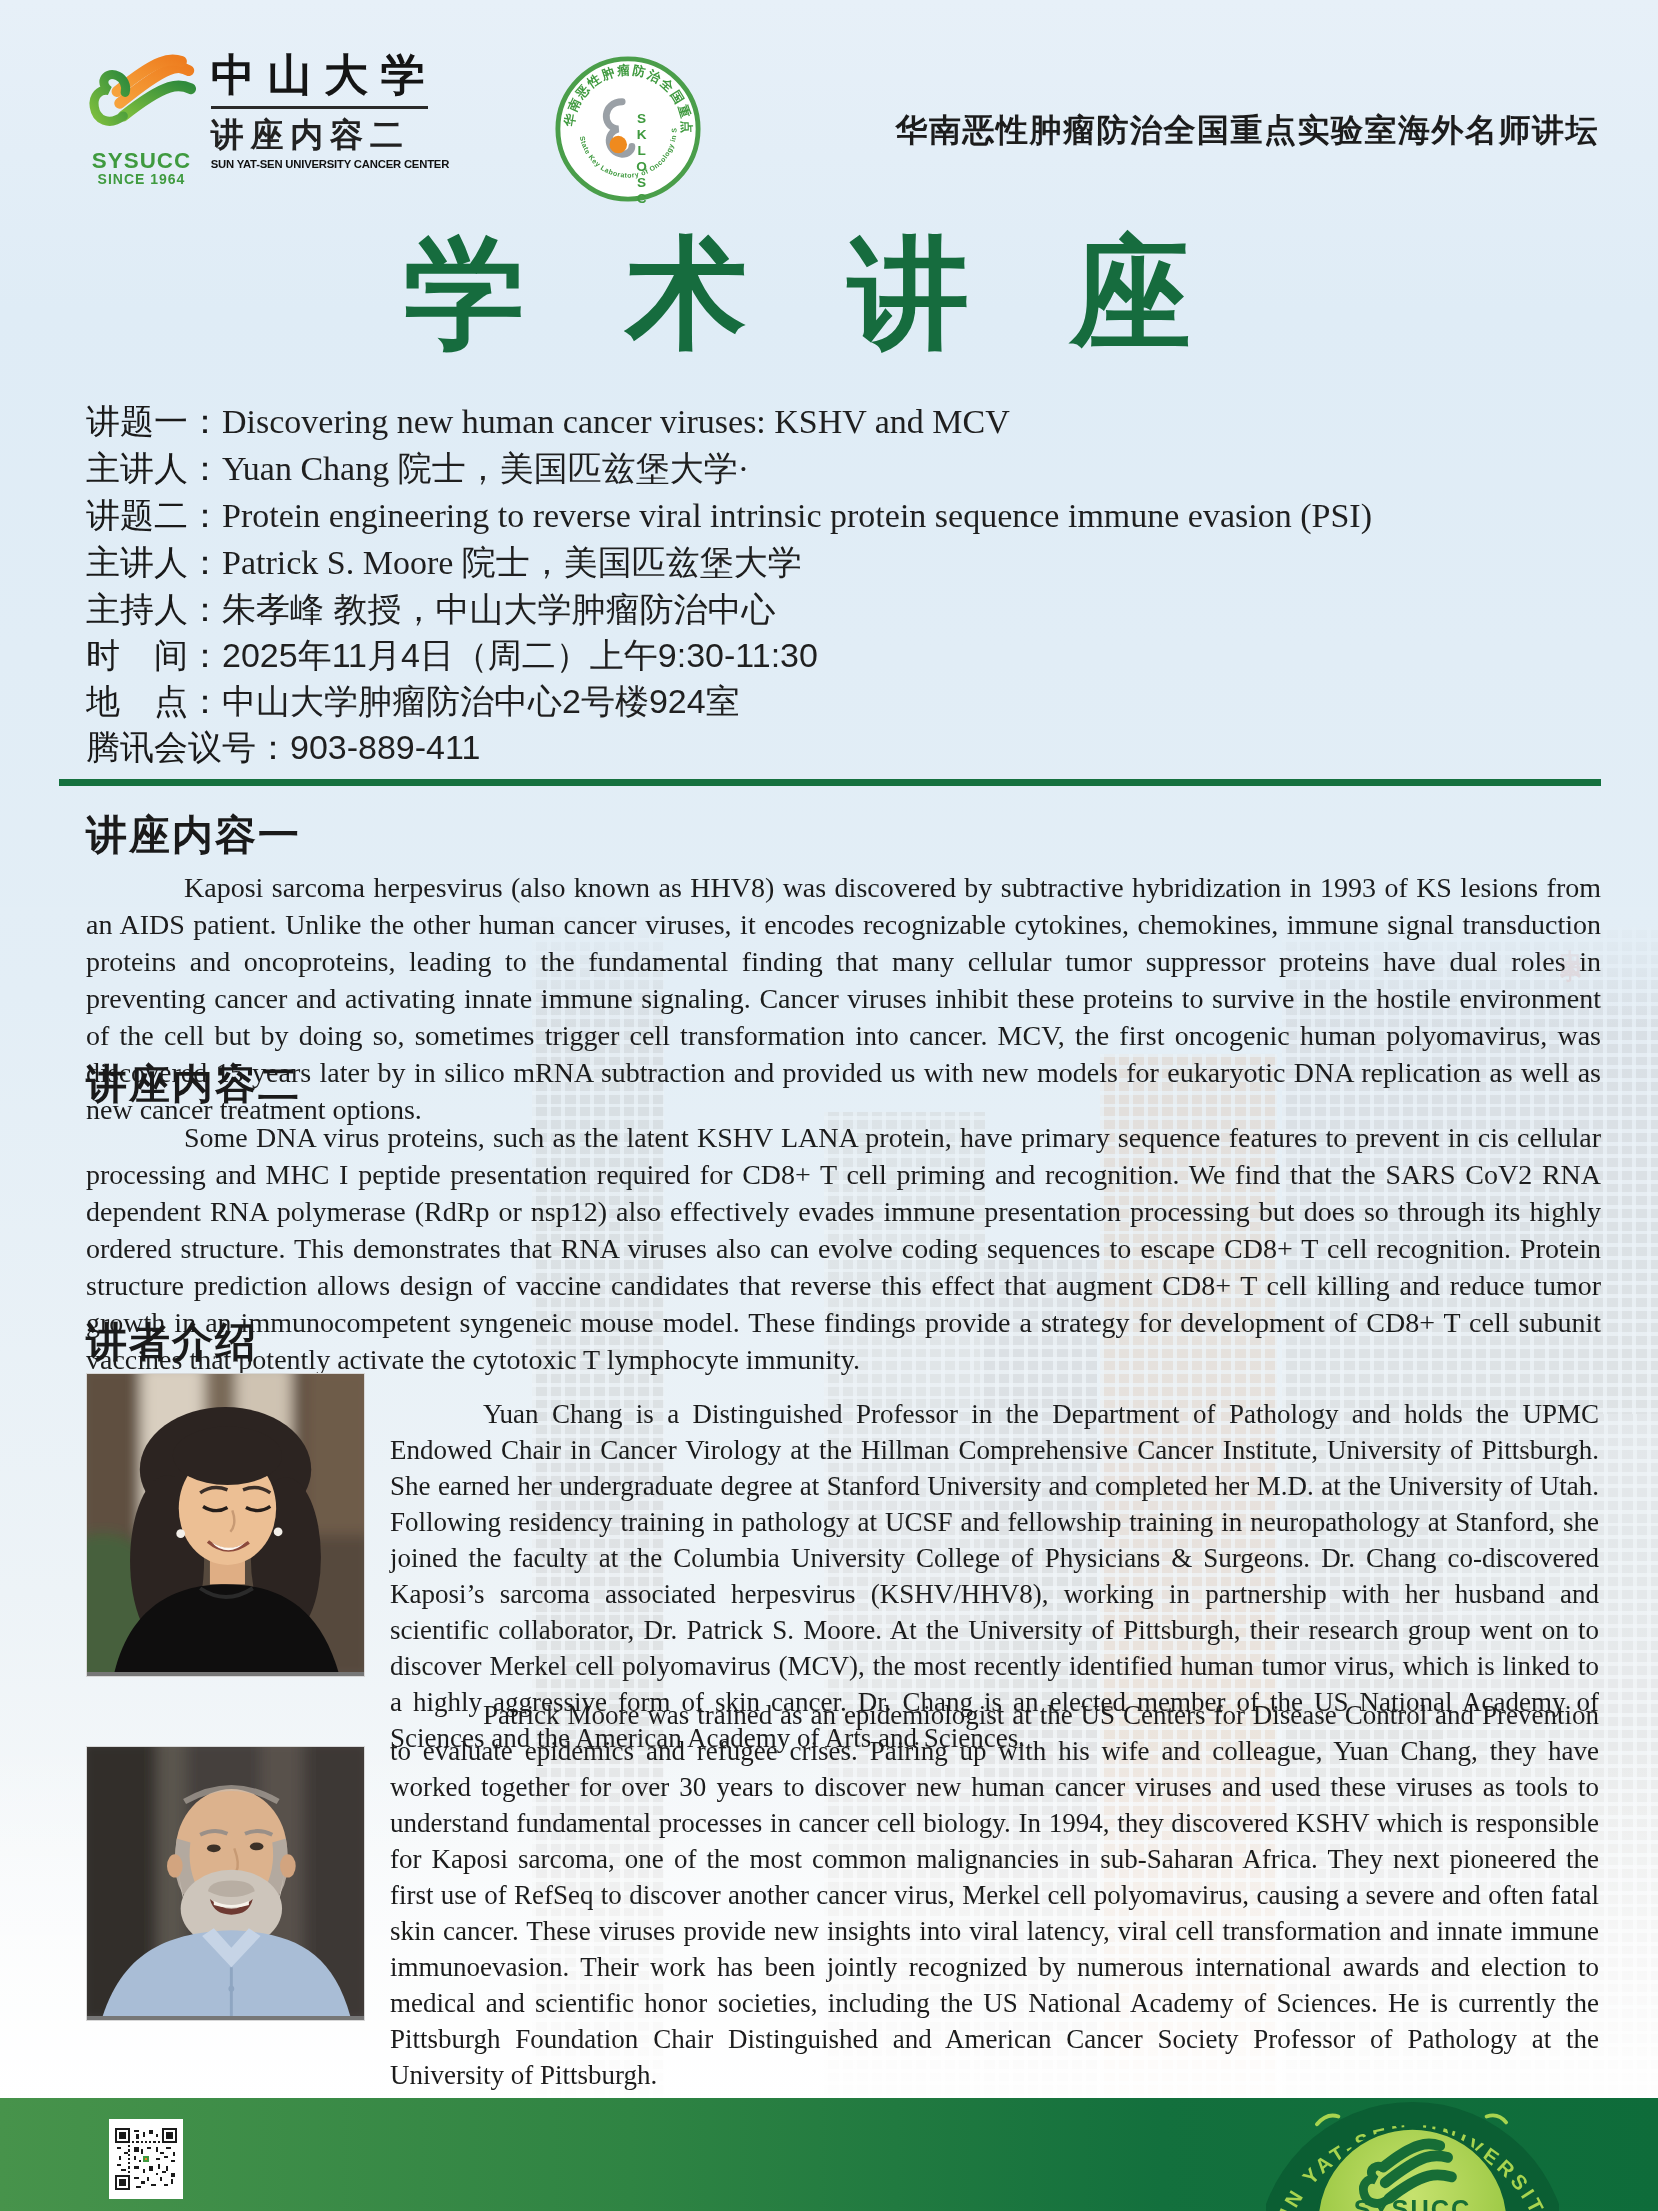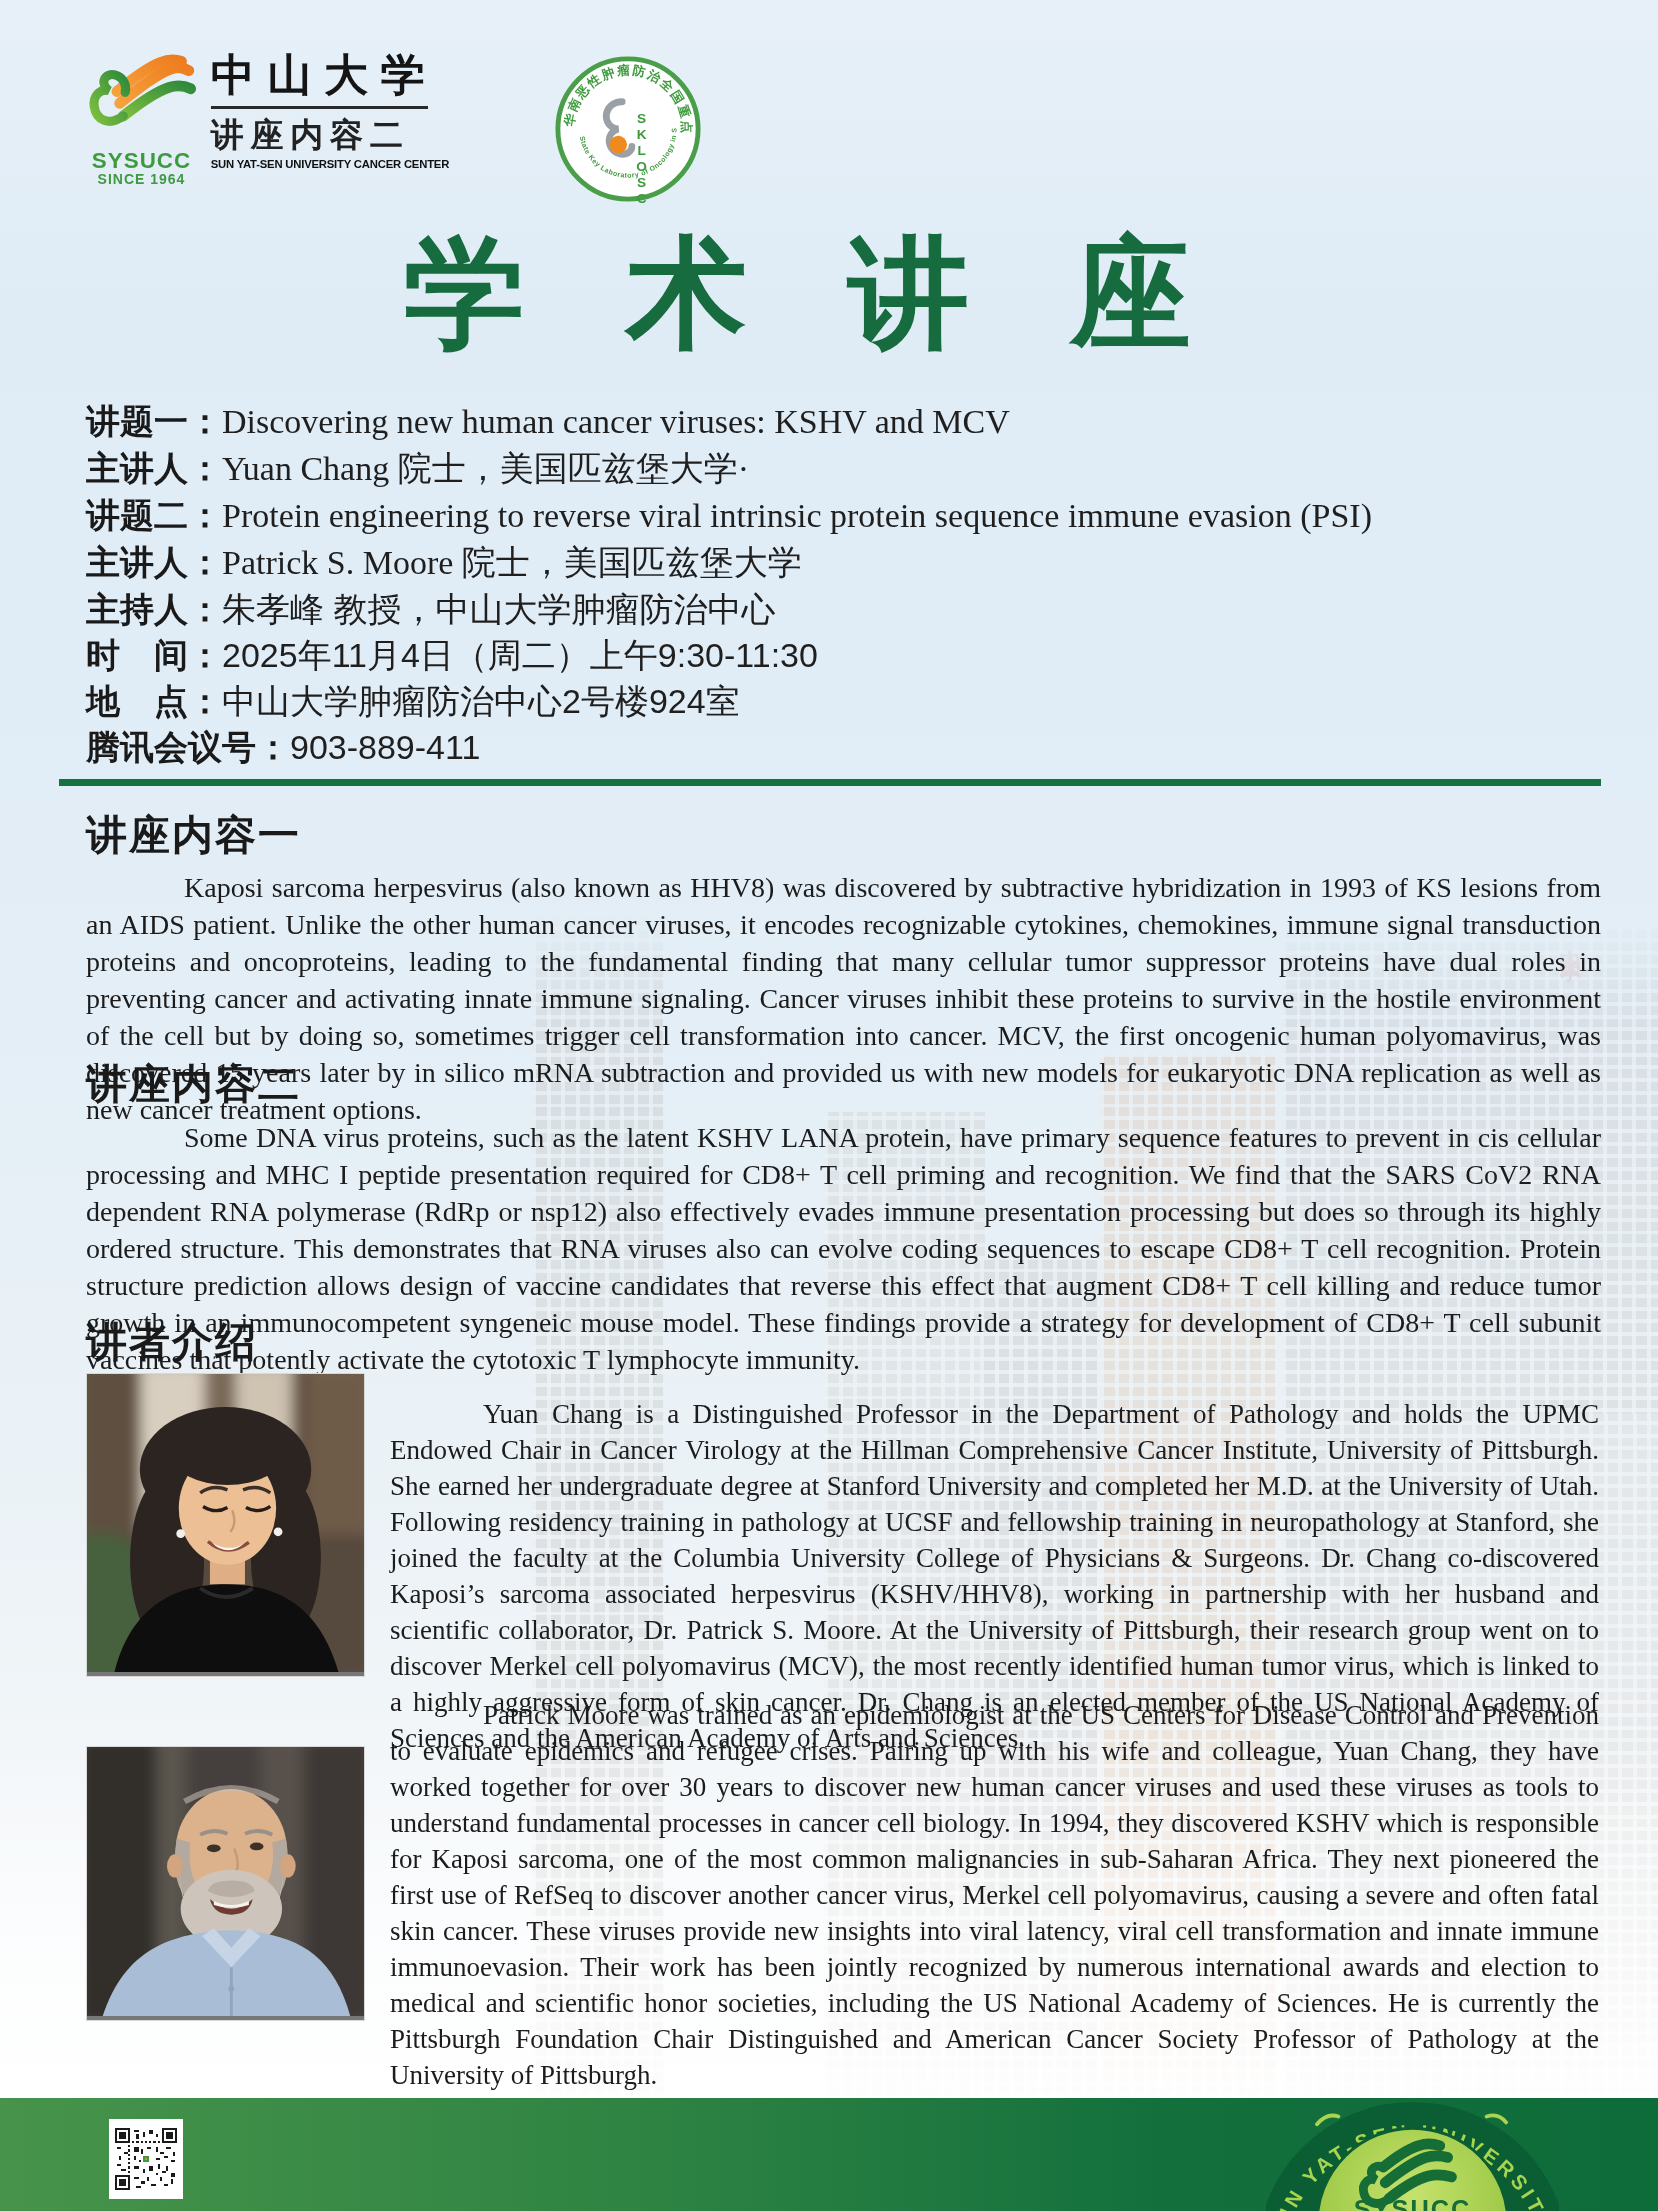--- a/index.html
+++ b/index.html
@@ -37,21 +37,21 @@
   .uni-en{font-size:11.3px;font-weight:bold;letter-spacing:-0.2px;color:#111;margin-top:3.9px;white-space:nowrap;}
   .sklosc{left:554px;top:55px;}
   .forum-title{right:60px;top:109px;text-align:right;font-family:"Liberation Serif",serif;
     font-size:32px;font-weight:900;color:#1c1c1c;letter-spacing:1.5px;}
   
   .main-title{left:0;top:213px;width:1659px;text-align:center;font-family:"Liberation Serif",serif;
     font-size:121px;font-weight:900;color:#166c3e;letter-spacing:101px;padding-left:101px;box-sizing:border-box;white-space:nowrap;}
   
   .details{left:86px;top:398px;width:1521px;}
   .drow{line-height:46px;font-size:34px;white-space:nowrap;}
-  .dlbl{font-weight:700;color:#1a1a1a;margin-top:20px;}
+  .dlbl{font-weight:400;color:#1a1a1a;margin-top:20px;}
   .dval{color:#1f1f1f;}
   .dval.serif{font-family:"Liberation Serif",serif;}
   .divider{left:59px;top:779px;width:1542px;height:6.8px;background:#15713f;}
   
   .sec-h{font-size:41px;font-weight:900;color:#1a1a1a;letter-spacing:2px;}
   .h-c1{left:86px;top:808px;}
   .h-c2{left:86px;top:1057px;}
   .h-sp{left:86px;top:1315px;}
   .para{font-family:"Liberation Serif",serif;font-size:28px;line-height:37px;color:#1c1c1c;
     text-align:justify;text-indent:98px;}
@@ -130,20 +130,21 @@
       </text>
       <text font-size="7.2" fill="#3f9a3f" font-weight="bold" letter-spacing="0.5">
         <textPath href="#arcBot" startOffset="8">State Key Laboratory of Oncology in South China</textPath>
       </text>
       <path d="M 70 48 C 50 48 48 74 66 76 C 52 80 54 100 70 102 C 76 102 80 98 80 94" stroke="#9aa0a6" stroke-width="7" fill="none" stroke-linecap="round"></path>
       <circle cx="66" cy="92" r="9" fill="#ef8a1e"></circle>
       <text x="90" y="58" font-size="14" font-weight="bold" fill="#3f9a3f" style="writing-mode:vertical-rl;text-orientation:upright;" letter-spacing="1">SKLOSC</text>
     </svg>
   </div>
 
+  <div class="layer forum-title">华南恶性肿瘤防治全国重点实验室海外名师讲坛</div>
 
   <h1 class="layer main-title" style="margin:0;padding-left:37px;">学术讲座</h1>
 
   <section class="layer details">
     <div class="drow"><span class="dlbl">讲题一：</span><span class="dval serif">Discovering new human cancer viruses: KSHV and MCV</span></div>
     <div class="drow"><span class="dlbl">主讲人：</span><span class="dval serif">Yuan Chang 院士，美国匹兹堡大学·</span></div>
     <div class="drow"><span class="dlbl">讲题二：</span><span class="dval serif">Protein engineering to reverse viral intrinsic protein sequence immune evasion (PSI)</span></div>
     <div class="drow"><span class="dlbl">主讲人：</span><span class="dval serif">Patrick S. Moore 院士，美国匹兹堡大学</span></div>
     <div class="drow"><span class="dlbl">主持人：</span><span class="dval">朱孝峰 教授，中山大学肿瘤防治中心</span></div>
     <div class="drow"><span class="dlbl">时　间：</span><span class="dval">2025年11月4日（周二）上午9:30-11:30</span></div>

